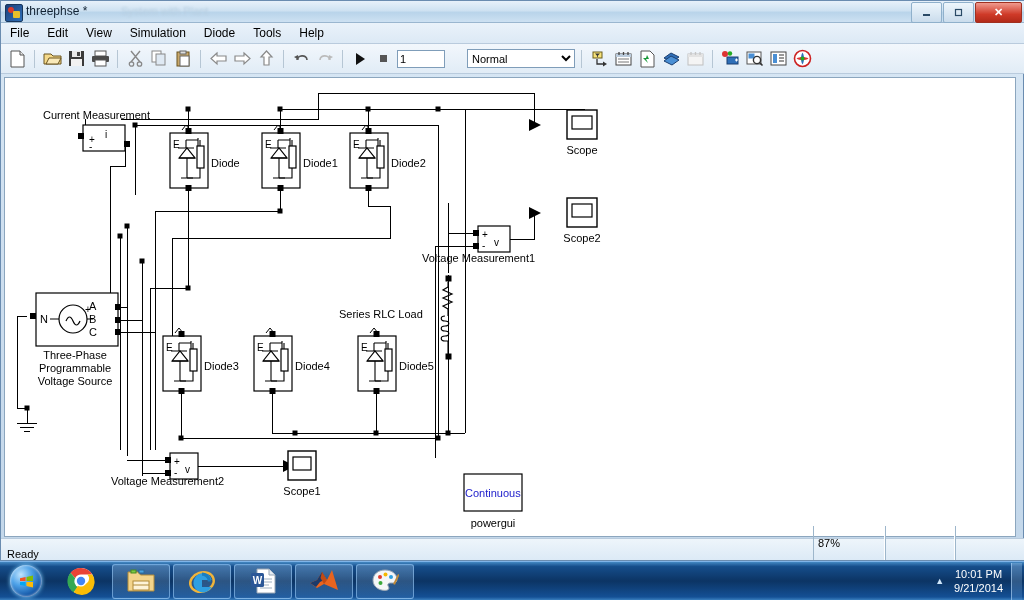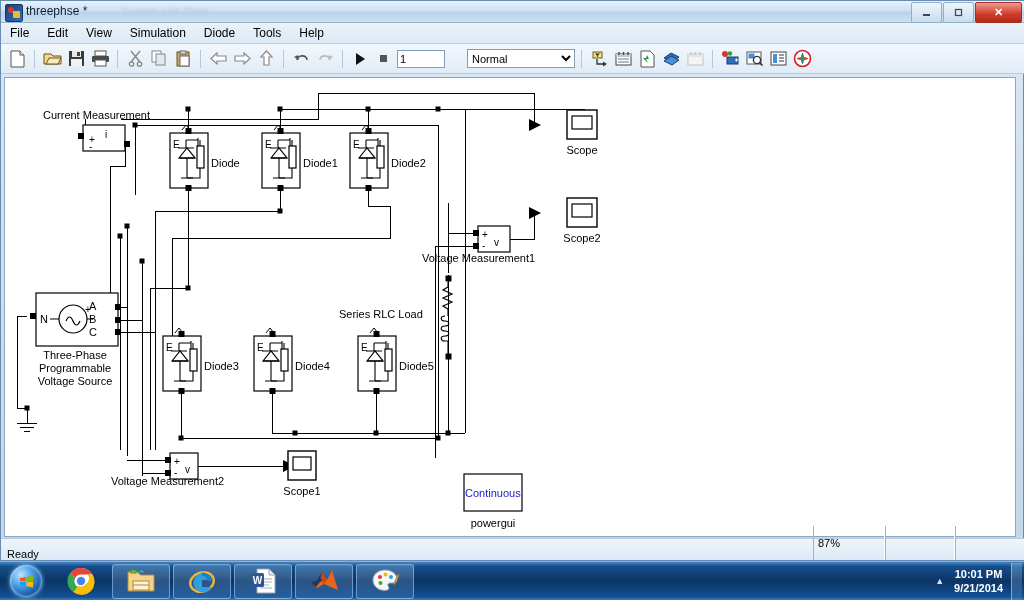--- a/index.html
+++ b/index.html
@@ -109,21 +109,21 @@
     box-shadow:0 0 4px #7fd0ff,inset 0 0 3px #fff;
     display:flex;align-items:center;justify-content:center;
   }
   .tb-app{
     width:56px;height:33px;margin-left:3px;border:1px solid rgba(160,210,255,.55);
     border-radius:3px;background:linear-gradient(to bottom,rgba(190,225,255,.28),rgba(120,180,235,.14));
     display:flex;align-items:center;justify-content:center;
   }
   .tray{margin-left:auto;display:flex;align-items:center;height:37px;padding-right:2px;}
   .tray-arrow{color:#cfe6fa;font-size:9px;margin-right:10px;}
-  .clock{color:#fff;font-size:11px;text-align:center;line-height:14px;padding-right:8px;font-weight:bold;}
+  .clock{color:#fff;font-size:11px;text-align:center;line-height:14px;padding-right:8px;}
   .showdesk{width:10px;height:37px;background:linear-gradient(to bottom,rgba(190,225,255,.30),rgba(110,170,230,.18));border-left:1px solid rgba(180,215,250,.6);}
   text{font-family:"Liberation Sans",sans-serif;}
 </style>
 </head>
 <body>
 
 <div id="app">
 
   <div class="window">
 

